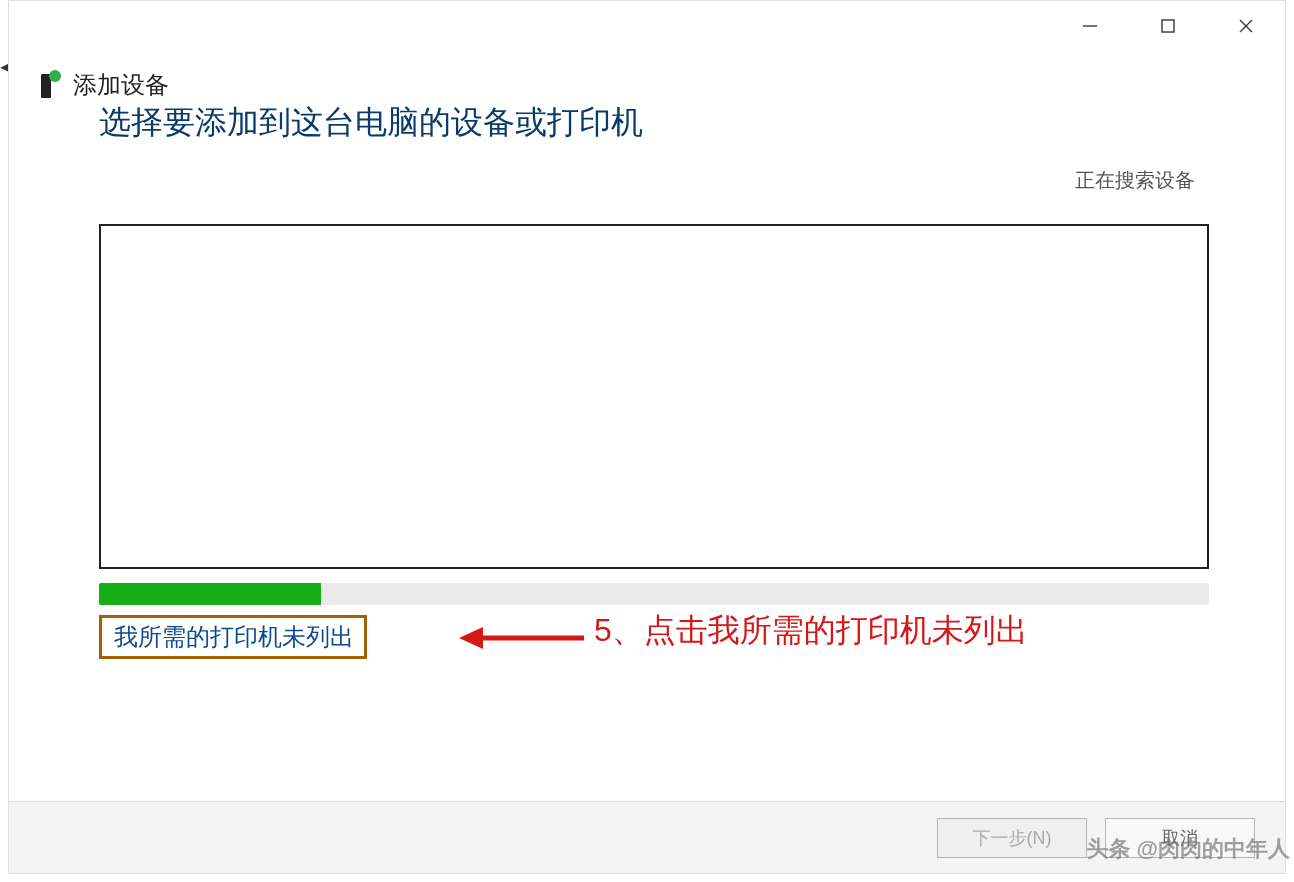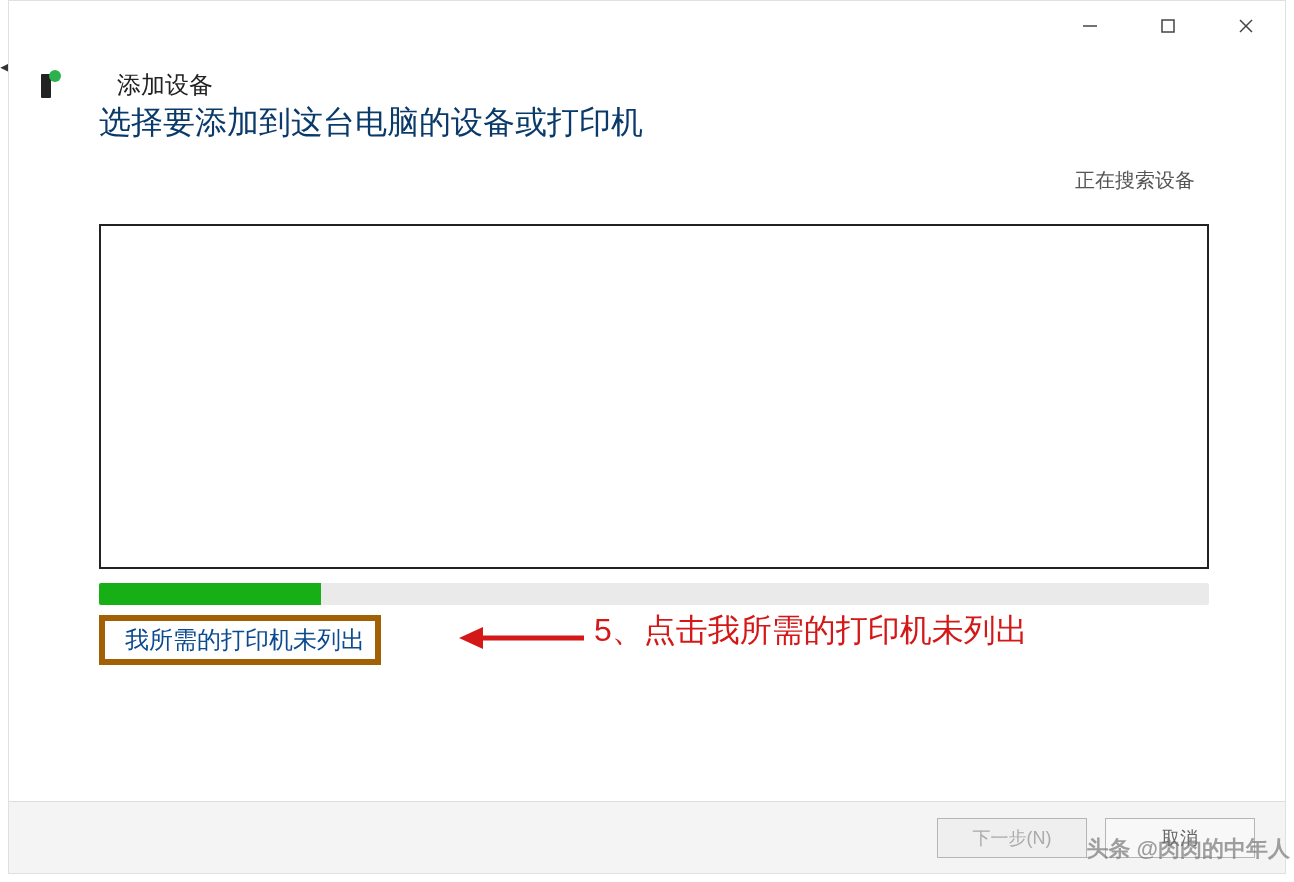--- a/index.html
+++ b/index.html
@@ -57,21 +57,20 @@
     .device-dot {
       position: absolute;
       left: 10px; top: 0;
       width: 12px; height: 12px;
       background: #2bb24c;
       border-radius: 50%;
     }
     .header-text {
       font-size: 24px;
       color: #222;
-      margin-left: 44px;
     }
     .content {
       padding: 0 90px;
     }
     .heading {
       font-size: 32px;
       color: #0a3a6a;
       font-weight: 400;
     }
     .subheading {
@@ -99,22 +98,22 @@
       height: 100%;
       background: #16b016;
     }
     .link-row {
       margin-top: 10px;
       position: relative;
       height: 60px;
     }
     .link-box {
       display: inline-block;
-      border: 6px solid #a16207;
-      padding: 3px 10px 3px 20px;
+      border: 3px solid #a16207;
+      padding: 3px 10px 3px 12px;
       position: relative;
     }
     .link-text {
       font-size: 24px;
       color: #0b4a8f;
       cursor: pointer;
     }
     .arrow {
       position: absolute;
       left: 360px;

